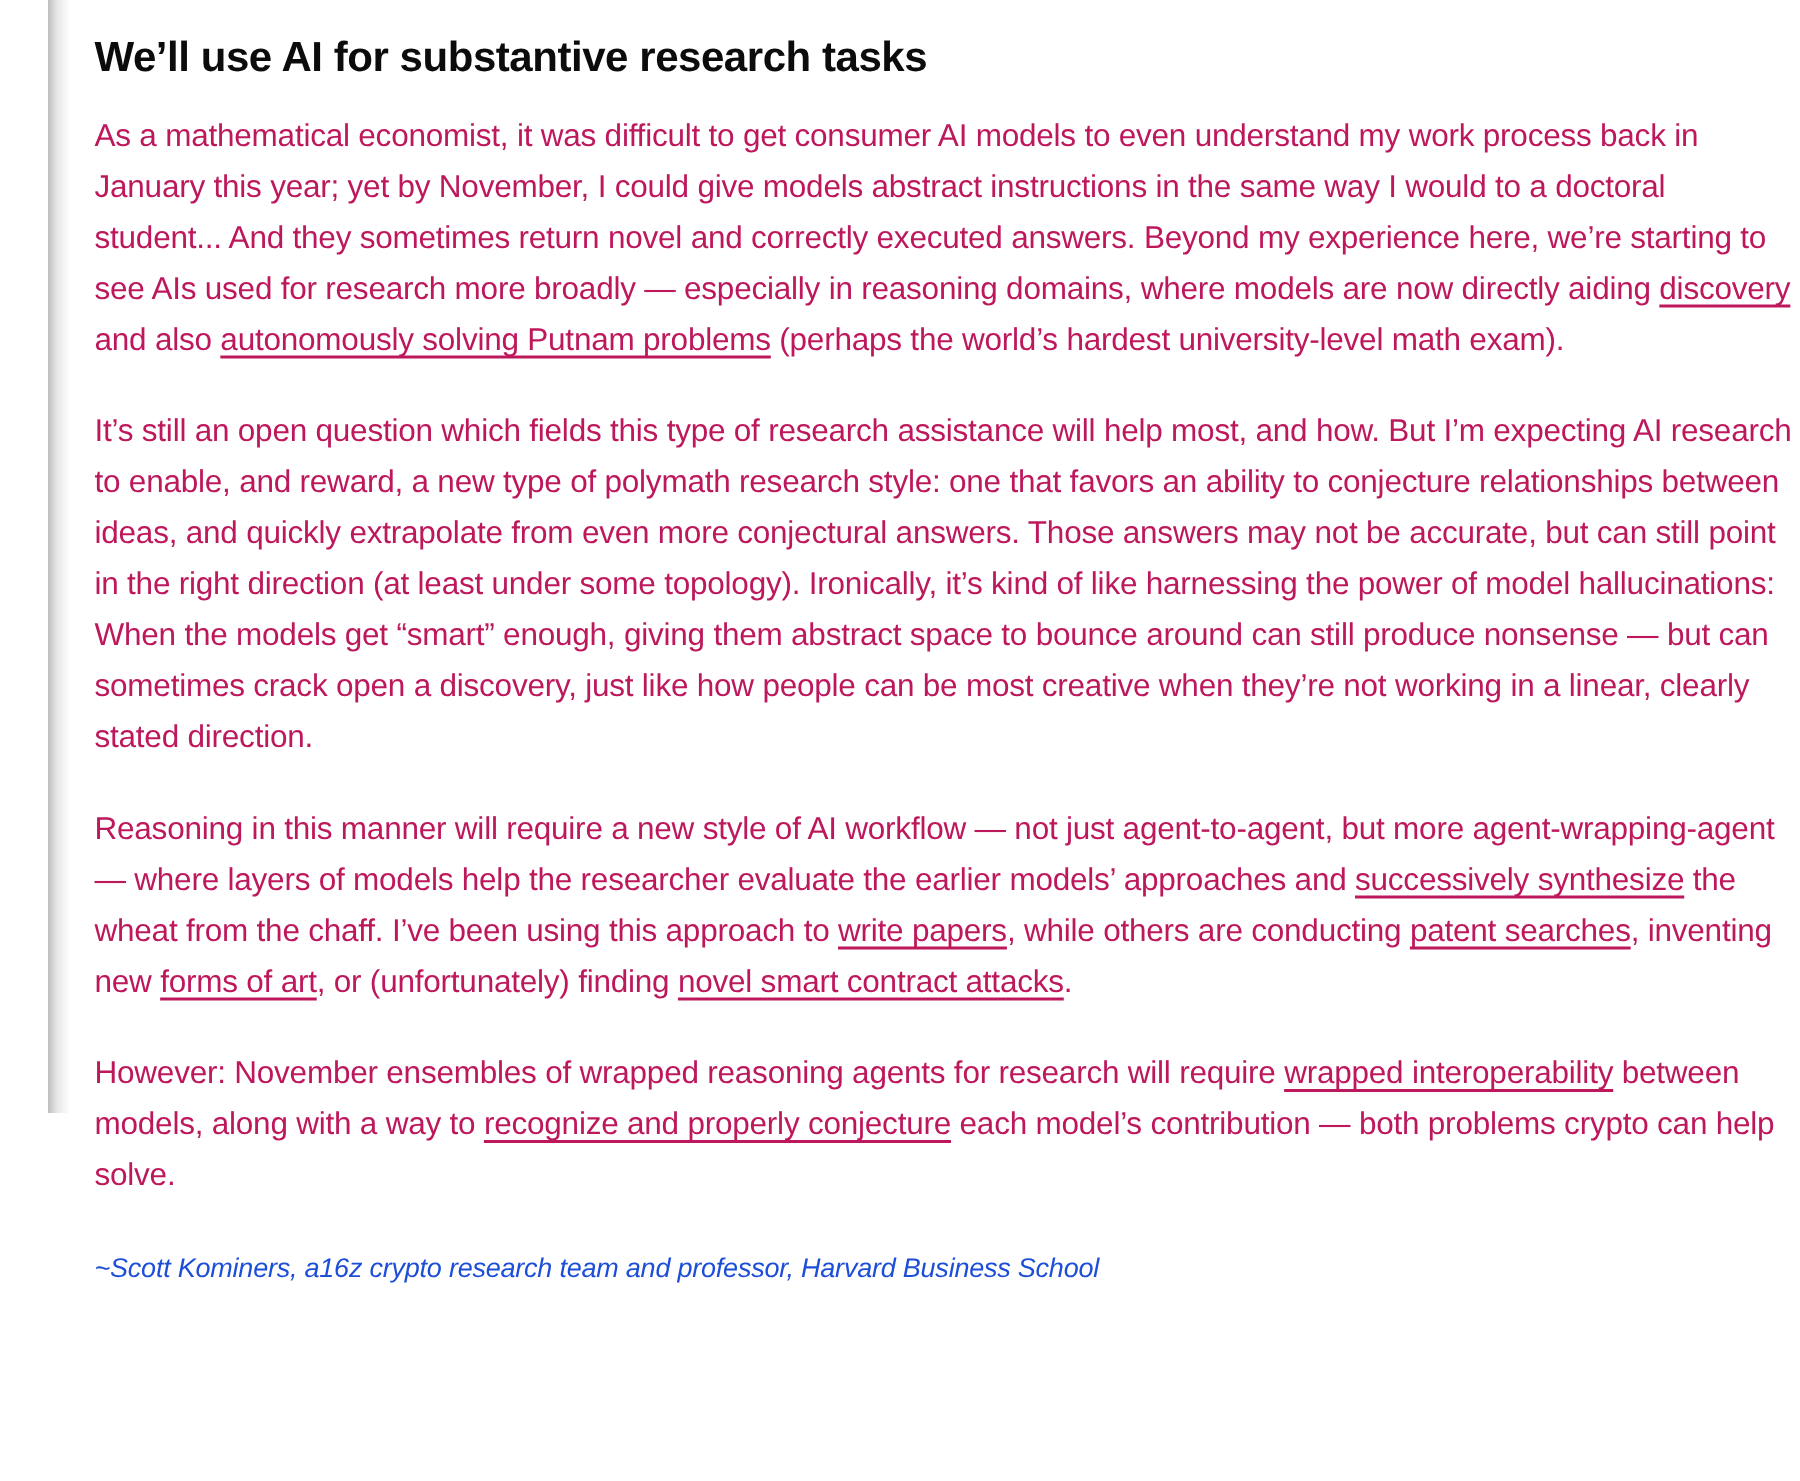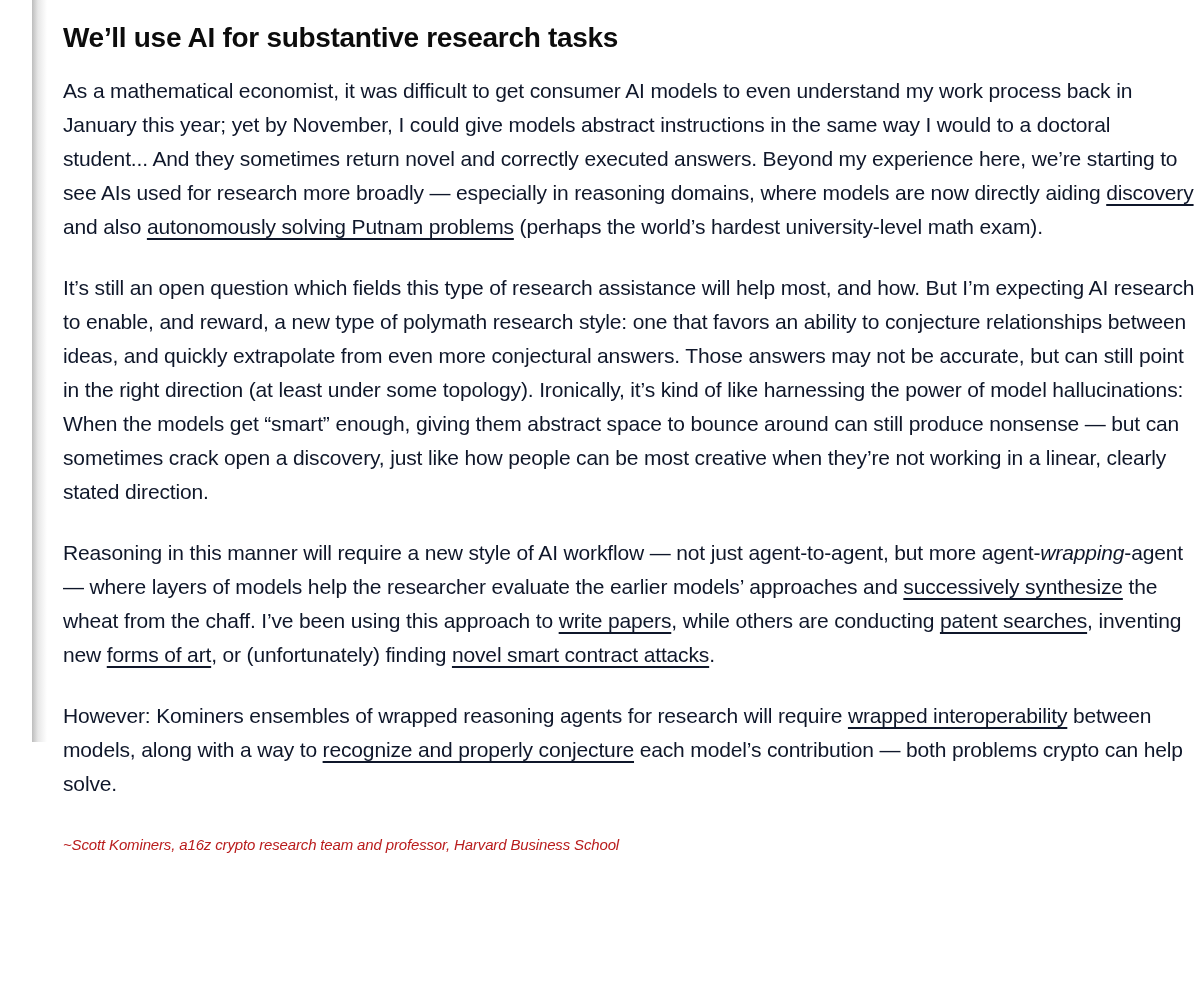--- a/index.html
+++ b/index.html
@@ -39,52 +39,52 @@
     line-height: 36px;
     font-weight: 700;
     letter-spacing: -0.3px;
     color: #0c0c0c;
   }
   p.para {
     margin: 0 0 27px 0;
     font-size: 21px;
     line-height: 34px;
     letter-spacing: -0.15px;
-    color: #0f172a;
+    color: #be185d;
   }
   a.link {
     color: inherit;
     text-decoration: underline;
     text-decoration-thickness: 1.8px;
     text-underline-offset: 4px;
     cursor: pointer;
   }
-  .em-italic { font-style: italic; }
+  .em-italic { }
   p.attribution {
     margin: 0;
-    font-size: 15px;
+    font-size: 18px;
     line-height: 34px;
     letter-spacing: -0.15px;
     font-style: italic;
-    color: #b91c1c;
+    color: #1d4ed8;
   }
 </style>
 </head>
 <body>
 
 <div class="page">
   <div class="edge-fade"></div>
   <main class="content">
 
     <h1 class="title">We’ll use AI for substantive research tasks</h1>
 
     <p class="para"><span>As a mathematical economist, it was difficult to get consumer AI models to even understand my work process back in January this year; yet by November, I could give models abstract instructions in the same way I would to a doctoral student... And they sometimes return novel and correctly executed answers. Beyond my experience here, we’re starting to see AIs used for research more broadly — especially in reasoning domains, where models are now directly aiding </span><a class="link">discovery</a><span> and also </span><a class="link">autonomously solving Putnam problems</a><span> (perhaps the world’s hardest university-level math exam).</span></p>
 
     <p class="para"><span>It’s still an open question which fields this type of research assistance will help most, and how. But I’m expecting AI research to enable, and reward, a new type of polymath research style: one that favors an ability to conjecture relationships between ideas, and quickly extrapolate from even more conjectural answers. Those answers may not be accurate, but can still point in the right direction (at least under some topology). Ironically, it’s kind of like harnessing the power of model hallucinations: When the models get “smart” enough, giving them abstract space to bounce around can still produce nonsense — but can sometimes crack open a discovery, just like how people can be most creative when they’re not working in a linear, clearly stated direction.</span></p>
 
     <p class="para"><span>Reasoning in this manner will require a new style of AI workflow — not just agent-to-agent, but more agent-</span><span class="em-italic">wrapping</span><span>-agent — where layers of models help the researcher evaluate the earlier models’ approaches and </span><a class="link">successively synthesize</a><span> the wheat from the chaff. I’ve been using this approach to </span><a class="link">write papers</a><span>, while others are conducting </span><a class="link">patent searches</a><span>, inventing new </span><a class="link">forms of art</a><span>, or (unfortunately) finding </span><a class="link">novel smart contract attacks</a><span>.</span></p>
 
-    <p class="para"><span>However: Kominers ensembles of wrapped reasoning agents for research will require </span><a class="link">wrapped interoperability</a><span> between models, along with a way to </span><a class="link">recognize and properly conjecture</a><span> each model’s contribution — both problems crypto can help solve.</span></p>
+    <p class="para"><span>However: November ensembles of wrapped reasoning agents for research will require </span><a class="link">wrapped interoperability</a><span> between models, along with a way to </span><a class="link">recognize and properly conjecture</a><span> each model’s contribution — both problems crypto can help solve.</span></p>
 
     <p class="attribution">~Scott Kominers, a16z crypto research team and professor, Harvard Business School</p>
 
   </main>
 </div>
 
 </body></html>

